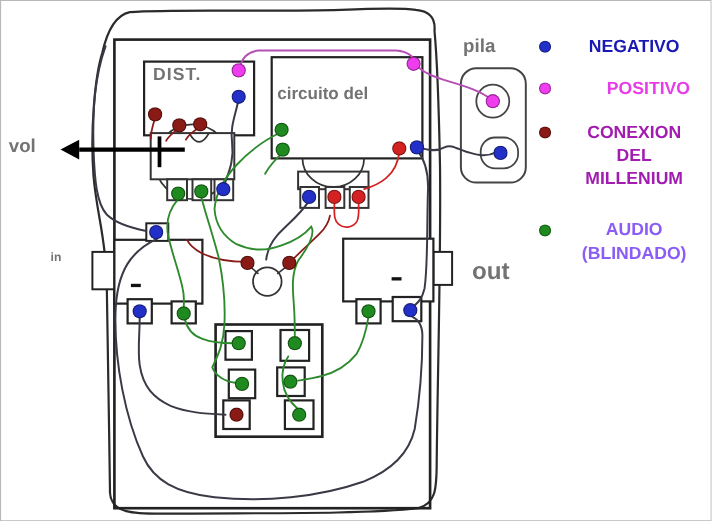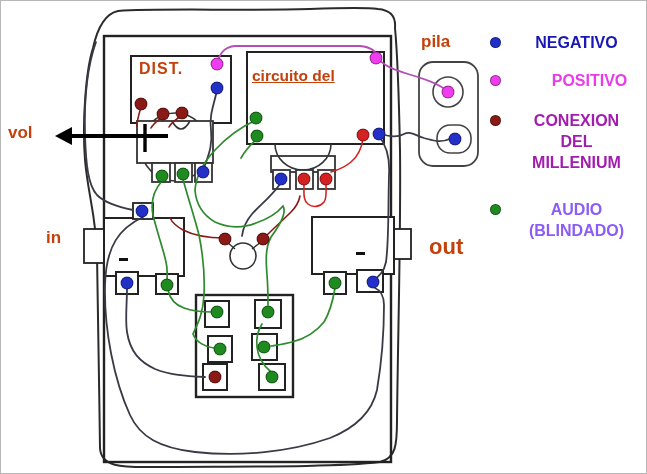--- a/index.html
+++ b/index.html
@@ -3,21 +3,21 @@
 <meta charset="utf-8">
 <style>
   html,body{margin:0;padding:0;background:#fff;}
   #canvas{
     position:relative;width:647px;height:474px;background:#ffffff;
     box-shadow:inset 0 0 0 1px #b8b8b8;overflow:hidden;
     font-family:"Liberation Sans",sans-serif;
   }
   svg{position:absolute;left:0;top:0;}
   .lbl{
-    position:absolute;font-weight:bold;color:#c2410c;
+    position:absolute;font-weight:bold;color:#737373;
     font-family:"Liberation Sans",sans-serif;white-space:nowrap;
   }
   .dot{
     position:absolute;width:13px;height:13px;border-radius:50%;
     border:1px solid rgba(0,0,0,.4);transform:translate(-50%,-50%);
     box-sizing:border-box;
   }
   .legend-row{
     position:absolute;display:flex;align-items:flex-start;gap:10px;width:152px;
   }
@@ -128,25 +128,25 @@
     </g>
 
     <g>
       <line x1="168" y1="136" x2="72" y2="136" stroke="#000" stroke-width="4"></line>
       <polygon points="72,127 72,145 55,136" fill="#000"></polygon>
       <line x1="145" y1="124" x2="145" y2="152" stroke="#000" stroke-width="3.4"></line>
     </g>
   </svg>
 
   <div class="lbl" style="left:8px;top:123px;font-size:17px;">vol</div>
-  <div class="lbl" style="left:46px;top:228px;font-size:17px;">in</div>
+  <div class="lbl" style="left:46px;top:228px;font-size:11px;">in</div>
   <div class="lbl" style="left:429px;top:234px;font-size:22px;">out</div>
   <div class="lbl" style="left:421px;top:32px;font-size:17px;">pila</div>
   <div class="lbl" style="left:139px;top:60px;font-size:16px;letter-spacing:1px;">DIST.</div>
-  <div class="lbl" style="left:252px;top:64px;font-size:15.5px;line-height:23px;text-decoration:underline;">
+  <div class="lbl" style="left:252px;top:74px;font-size:15.5px;line-height:23px;">
     <div>circuito del</div>
   </div>
 
   <div id="dots-layer">
       <div class="dot" style="left: 217px; top: 64px; background: rgb(238, 60, 238);"></div>
       <div class="dot" style="left: 376px; top: 58px; background: rgb(238, 60, 238);"></div>
       <div class="dot" style="left: 448px; top: 92px; background: rgb(238, 60, 238);"></div>
       <div class="dot" style="left: 217px; top: 88px; background: rgb(35, 48, 200);"></div>
       <div class="dot" style="left: 203px; top: 172px; background: rgb(35, 48, 200);"></div>
       <div class="dot" style="left: 379px; top: 134px; background: rgb(35, 48, 200);"></div>

